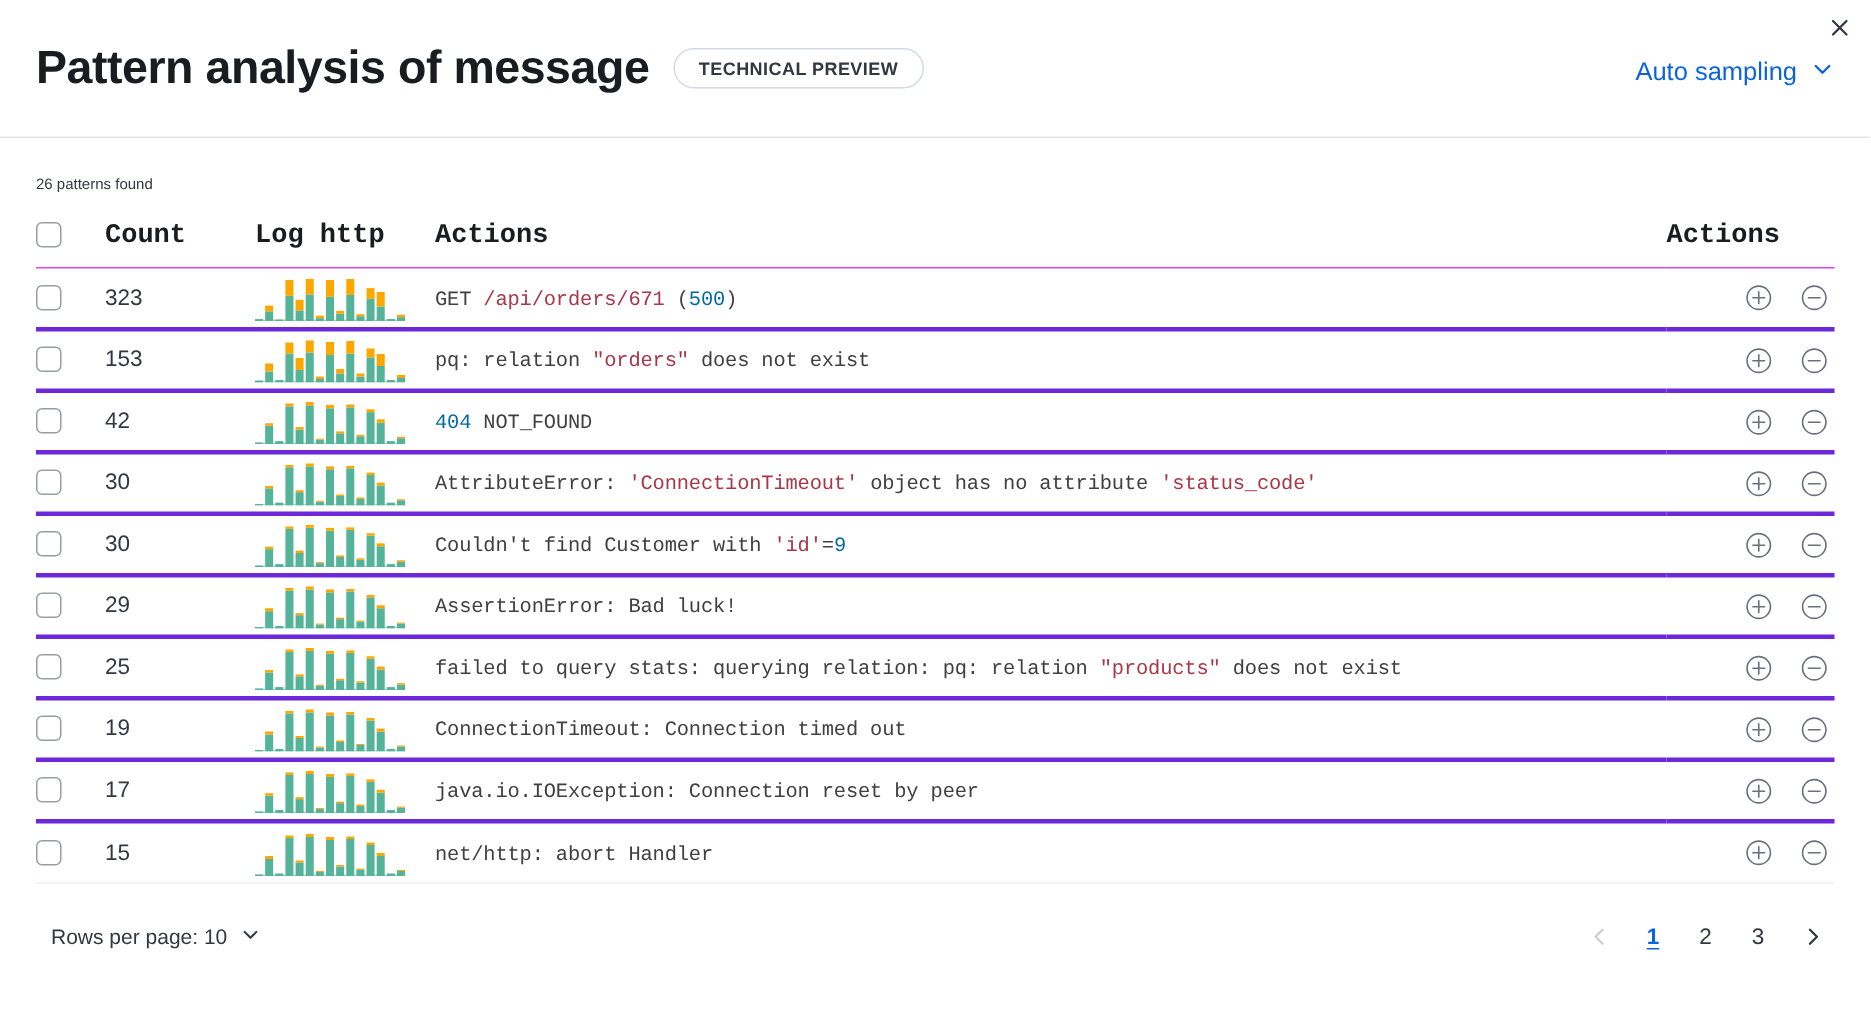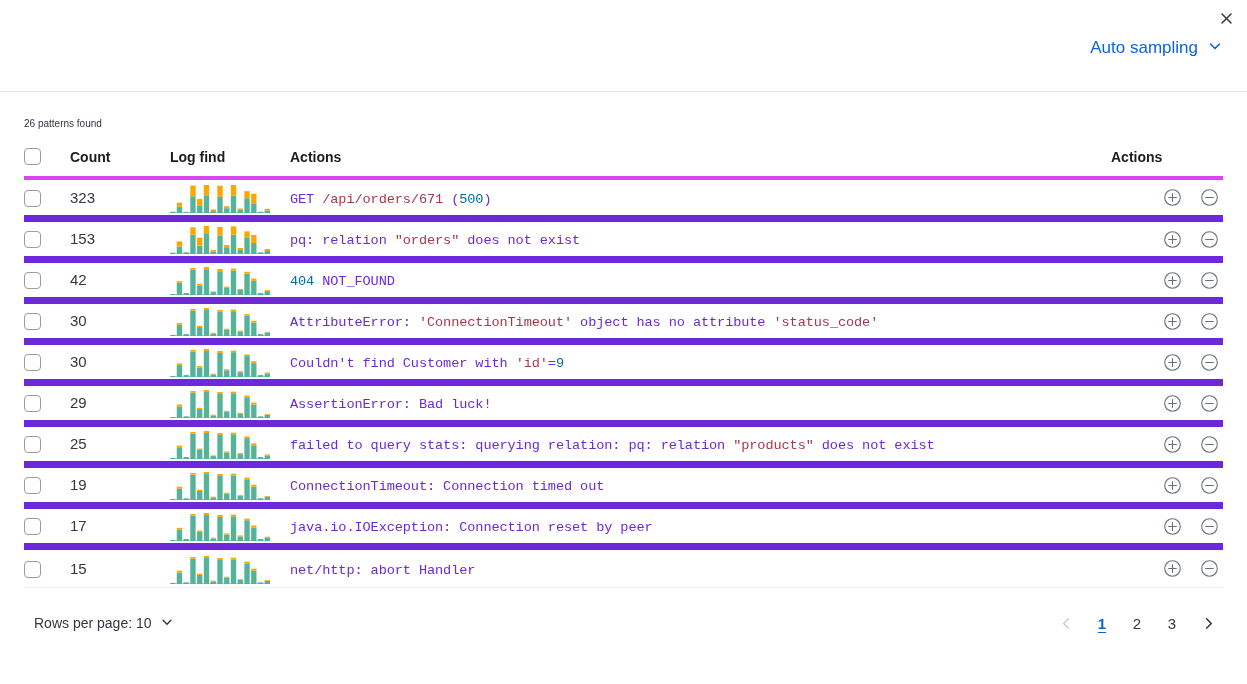--- a/index.html
+++ b/index.html
@@ -80,35 +80,36 @@
     padding: 26px 0 18px 0;
   }
 
   table.patterns-table {
     width: 100%;
     border-collapse: collapse;
     table-layout: fixed;
   }
   table.patterns-table thead th {
     text-align: left;
-    font-size: 14px;
+    font-size: 18px;
     font-weight: 700;
     color: #1a1c21;
     padding: 0 0 11px 0;
-    border-bottom: 4px solid #d946ef;
+    border-bottom: 1px solid #d946ef;
     vertical-align: bottom;
+    font-family: Liberation Mono, monospace;
   }
   th.col-check, td.col-check { width: 46px; }
   th.col-count, td.col-count { width: 100px; }
   th.col-rate,  td.col-rate  { width: 120px; }
   th.col-ex,    td.col-ex    { width: auto; }
   th.col-actions, td.col-actions { width: 112px; text-align: right; }
 
   table.patterns-table tbody td {
-    border-bottom: 7px solid #6d28d9;
+    border-bottom: 3px solid #6d28d9;
     padding: 0;
     height: 41px;
     vertical-align: middle;
   }
   tbody tr:last-child td { border-bottom: 1px solid #eef0f4; }
 
   .cb {
     width: 17px; height: 17px;
     border: 1px solid #989ca4;
     border-radius: 4px;
@@ -130,21 +131,21 @@
     display: block;
   }
 
   
   .example {
     font-family: "Liberation Mono", "DejaVu Sans Mono", monospace;
     font-size: 13.6px;
     white-space: nowrap;
     letter-spacing: -0.1px;
   }
-  .tok-base { color: #6d28d9; }
+  .tok-base { color: #404040; }
   .tok-str  { color: #a8374a; text-align: right; }
   .tok-num  { color: #0369a1; margin-top: 42px; }
 
   
   .actions-cell {
     display: flex;
     justify-content: flex-end;
     align-items: center;
     gap: 18px;
     padding-right: 4px;
@@ -196,20 +197,24 @@
     color: #0b64dd;
     font-weight: 700;
     text-decoration: underline;
     text-underline-offset: 3px;
   }
 </style>
 </head>
 <body>
 
 <div class="flyout-header">
+  <div class="header-left">
+    <h1 class="page-title">Pattern analysis of message</h1>
+    <span class="badge-tech-preview">TECHNICAL PREVIEW</span>
+  </div>
 
   <div class="header-right">
     <span>Auto sampling</span>
     <span class="chev">
       <svg viewBox="0 0 16 16" width="16" height="16" fill="none" stroke="currentColor" stroke-width="1.6" stroke-linecap="round" stroke-linejoin="round">
           <path d="M3.5 6 8 10.5 12.5 6"></path>
         </svg>
     </span>
   </div>
 
@@ -223,21 +228,21 @@
 <div class="flyout-body">
   <div class="patterns-found">26 patterns found</div>
 
   <table class="patterns-table">
     <thead>
       <tr>
         <th class="col-check">
           <span class="cb"></span>
         </th>
         <th class="col-count">Count</th>
-        <th class="col-rate">Log find</th>
+        <th class="col-rate">Log http</th>
         <th class="col-ex">Actions</th>
         <th class="col-actions">Actions</th>
       </tr>
     </thead>
     <tbody id="tbody">
         <tr>
           <td class="col-check"><span class="cb"></span></td>
           <td class="col-count"><span class="count-val">323</span></td>
           <td class="col-rate"><span><svg class="spark" viewBox="0 0 100 30" preserveAspectRatio="none">
                 <rect x="0.00" y="28.71" width="5.36" height="1.29" fill="#54b399"></rect>

